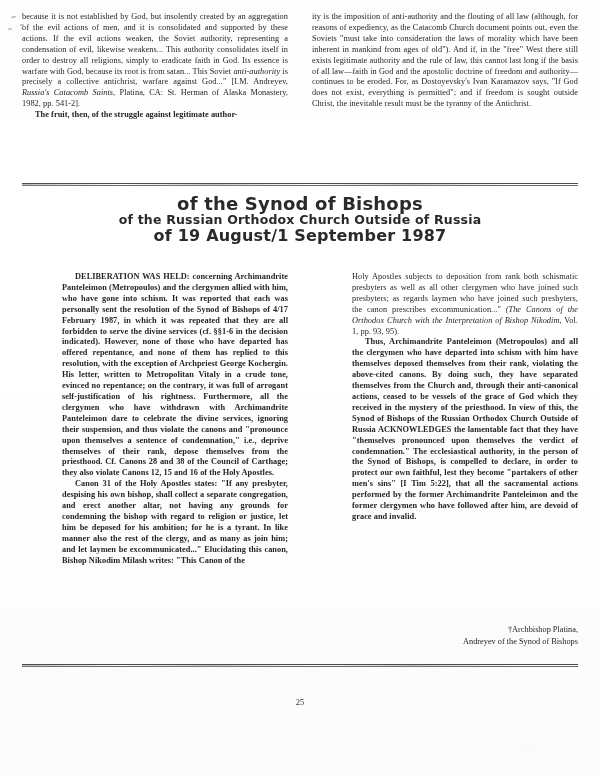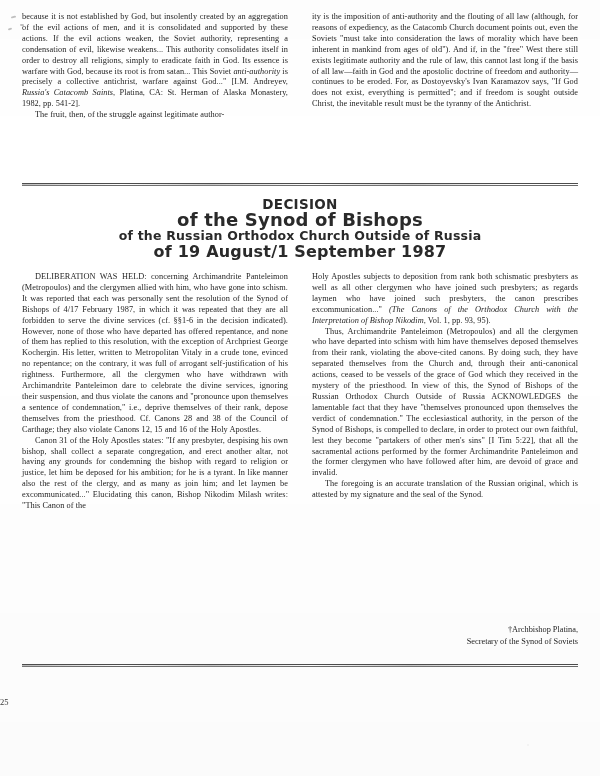--- a/index.html
+++ b/index.html
@@ -45,21 +45,21 @@
 
   p.tx {
     margin: 0;
     text-align: justify;
     font-size: 8.3px;
     line-height: 10.9px;
     letter-spacing: .05px;
     color: #252525;
     -webkit-font-smoothing: none;
   }
-  p.tx.indent { text-indent: 13px; }
+  p.tx.indent { text-indent: 13px; font-weight: bold; }
   p.tx.cont { text-indent: 0; }
   .it { font-style: italic; }
 
   
   #top-block { top: 12px; left: 22px; width: 556px; }
 
   
   .rule {
     position: absolute;
     left: 22px;
@@ -96,41 +96,41 @@
     font-weight: bold;
     color: #2a2a2a;
   }
   #decision-heading .l1 { font-size: 13.5px; line-height: 16px; letter-spacing: .3px; }
   #decision-heading .l2 { font-size: 18px; line-height: 16px; letter-spacing: .2px; }
   #decision-heading .l3 { font-size: 12.5px; line-height: 16px; letter-spacing: .2px; }
   #decision-heading .l4 { font-size: 16px;   line-height: 16px; letter-spacing: .2px; }
 
   
   #main-block { top: 272px; left: 22px; width: 556px; }
-  #main-block .col { width: 269px; }
+  #main-block .col { width: 269px; margin-left: 40px; }
 
   
   #signature {
     position: absolute;
     top: 624px;
     left: 309px;
     width: 269px;
     text-align: right;
     font-size: 8.3px;
     line-height: 11.5px;
     color: #252525;
   }
 
   
   #page-folio {
     position: absolute;
     top: 697px;
     left: 0;
     width: 600px;
-    text-align: left;
+    text-align: center;
     font-size: 8.5px;
     color: #3a3a3a;
   }
 </style>
 </head>
 <body>
 
 <div class="page">
 
   <div class="cols" id="top-block">
@@ -139,41 +139,39 @@
       <p class="tx indent">The fruit, then, of the struggle against legitimate author-</p>
     </div>
     <div class="col">
       <p class="tx cont">ity is the imposition of anti-authority and the flouting of all law (although, for reasons of expediency, as the Catacomb Church document points out, even the Soviets "must take into consideration the laws of morality which have been inherent in mankind from ages of old").  And if, in the "free" West there still exists legitimate authority and the rule of law, this cannot last long if the basis of all law—faith in God and the apostolic doctrine of freedom and authority—continues to be eroded.  For, as Dostoyevsky's Ivan Karamazov says, "If God does not exist, everything is permitted"; and if freedom is sought outside Christ, the inevitable result must be the tyranny of the Antichrist.</p>
     </div>
   </div>
 
   <div class="rule smudge" id="rule-top"></div>
 
   <div id="decision-heading">
-    <div class="l1">DECISION</div>
     <div class="l2">of the Synod of Bishops</div>
     <div class="l3">of the Russian Orthodox Church Outside of Russia</div>
     <div class="l4">of 19 August/1 September 1987</div>
   </div>
 
   <div class="cols" id="main-block">
     <div class="col">
       <p class="tx indent">DELIBERATION WAS HELD: concerning Archimandrite Panteleimon (Metropoulos) and the clergymen allied with him, who have gone into schism.  It was reported that each was personally sent the resolution of the Synod of Bishops of 4/17 February 1987, in which it was repeated that they are all forbidden to serve the divine services (cf. §§1-6 in the decision indicated).  However, none of those who have departed has offered repentance, and none of them has replied to this resolution, with the exception of Archpriest George Kochergin. His letter, written to Metropolitan Vitaly in a crude tone, evinced no repentance; on the contrary, it was full of arrogant self-justification of his rightness.  Furthermore, all the clergymen who have withdrawn with Archimandrite Panteleimon dare to celebrate the divine services, ignoring their suspension, and thus violate the canons and "pronounce upon themselves a sentence of condemnation," i.e., deprive themselves of their rank, depose themselves from the priesthood.  Cf. Canons 28 and 38 of the Council of Carthage; they also violate Canons 12, 15 and 16 of the Holy Apostles.</p>
       <p class="tx indent">Canon 31 of the Holy Apostles states:  "If any presbyter, despising his own bishop, shall collect a separate congregation, and erect another altar, not having any grounds for condemning the bishop with regard to religion or justice, let him be deposed for his ambition; for he is a tyrant.  In like manner also the rest of the clergy, and as many as join him; and let laymen be excommunicated..."  Elucidating this canon, Bishop Nikodim Milash writes:  "This Canon of the</p>
     </div>
     <div class="col">
       <p class="tx cont"><span>Holy Apostles subjects to deposition from rank both schismatic presbyters as well as all other clergymen who have joined such presbyters; as regards laymen who have joined such presbyters, the canon prescribes excommunication..." </span><span class="it">(The Canons of the Orthodox Church with the Interpretation of Bishop Nikodim</span><span>, Vol. 1, pp. 93, 95).</span></p>
       <p class="tx indent">Thus, Archimandrite Panteleimon (Metropoulos) and all the clergymen who have departed into schism with him have themselves deposed themselves from their rank, violating the above-cited canons.  By doing such, they have separated themselves from the Church and, through their anti-canonical actions, ceased to be vessels of the grace of God which they received in the mystery of the priesthood.  In view of this, the Synod of Bishops of the Russian Orthodox Church Outside of Russia ACKNOWLEDGES the lamentable fact that they have "themselves pronounced upon themselves the verdict of condemnation."  The ecclesiastical authority, in the person of the Synod of Bishops, is compelled to declare, in order to protect our own faithful, lest they become "partakers of other men's sins" [I Tim 5:22], that all the sacramental actions performed by the former Archimandrite Panteleimon and the former clergymen who have followed after him, are devoid of grace and invalid.</p>
-      <p class="tx indent">The foregoing is an accurate translation of the Russian original, which is attested by my signature and the seal of the Synod.</p>
     </div>
   </div>
 
   <div id="signature">
     <div>†Archbishop Platina,</div>
-    <div>Secretary of the Synod of Soviets</div>
+    <div>Andreyev of the Synod of Bishops</div>
   </div>
 
   <div class="rule smudge" id="rule-bottom"></div>
 
   <div id="page-folio">25</div>
 
   <div class="scan-grain"></div>
   <div class="speck" style="left:11px;top:16px;width:5px;height:2px;transform:rotate(-12deg);"></div>
   <div class="speck" style="left:8px;top:28px;width:4px;height:2px;transform:rotate(-18deg);"></div>
   <div class="speck" style="left:20px;top:24px;width:4px;height:2px;transform:rotate(8deg);"></div>

